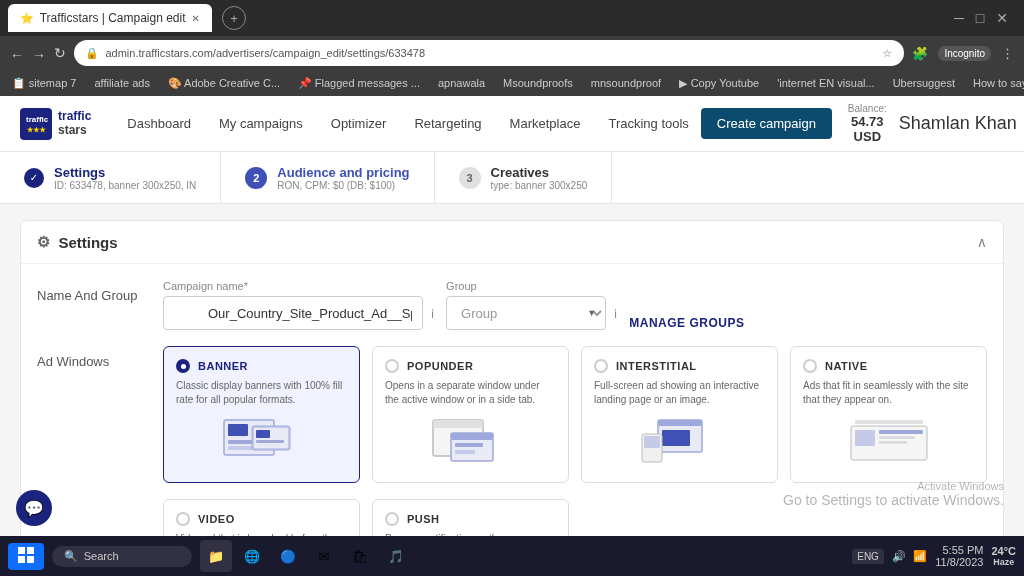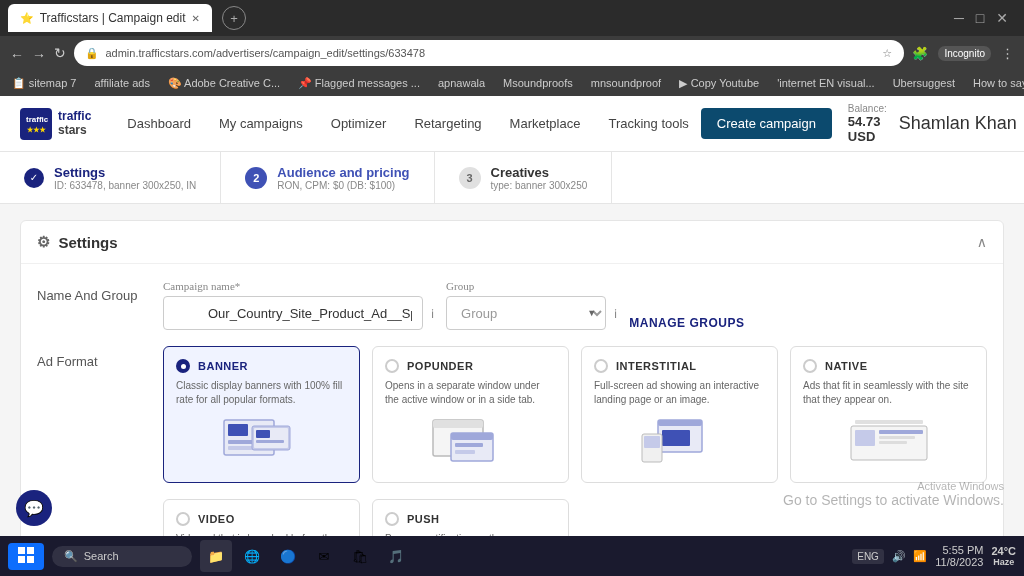--- a/index.html
+++ b/index.html
@@ -22,21 +22,21 @@
     .app { background: #f5f5f5; height: calc(576px - 96px); display: flex; flex-direction: column; }
 
     
     .topnav { background: #fff; border-bottom: 1px solid #e5e5e5; display: flex; align-items: center; padding: 0 20px; height: 56px; gap: 0; }
     .logo { display: flex; align-items: center; gap: 6px; margin-right: 24px; }
     .logo-icon { width: 32px; height: 32px; background: #1a237e; border-radius: 4px; display: flex; align-items: center; justify-content: center; color: #fff; font-size: 10px; font-weight: bold; }
     .nav-links { display: flex; gap: 4px; flex: 1; }
     .nav-link { padding: 8px 12px; color: #444; font-size: 13px; cursor: pointer; border-radius: 4px; white-space: nowrap; }
     .nav-create-btn { background: #0c4a6e; color: #fff; padding: 8px 16px; border-radius: 4px; font-size: 13px; cursor: pointer; white-space: nowrap; border: none; font-weight: 500; }
     .nav-right { display: flex; align-items: center; gap: 12px; margin-left: 16px; }
-    .balance-block { text-align: left; }
+    .balance-block { text-align: center; }
     .balance-label { font-size: 10px; color: #888; }
     .balance-amount { font-size: 13px; font-weight: bold; color: #333; }
     .user-name { font-size: 18px; color: #333; cursor: pointer; white-space: nowrap; }
 
     
     .steps-bar { background: #fff; border-bottom: 1px solid #e5e5e5; display: flex; align-items: center; padding: 0; height: 52px; }
     .step { display: flex; align-items: center; padding: 0 24px; height: 100%; gap: 10px; border-right: 1px solid #e5e5e5; }
     .step-number { width: 22px; height: 22px; border-radius: 50%; display: flex; align-items: center; justify-content: center; font-size: 11px; font-weight: bold; }
     .step-inactive .step-number { background: #e0e0e0; color: #666; }
     .step-info { display: flex; flex-direction: column; }
@@ -50,21 +50,21 @@
     
     .section-card { background: #fff; border-radius: 6px; border: 1px solid #e5e5e5; margin-bottom: 16px; }
     .section-header { display: flex; align-items: center; justify-content: space-between; padding: 12px 16px; border-bottom: 1px solid #f0f0f0; }
     .section-title { display: flex; align-items: center; gap: 8px; font-size: 15px; font-weight: 600; color: #333; }
     .section-collapse { color: #888; cursor: pointer; font-size: 14px; }
 
     .section-body { padding: 16px; }
     .form-row { display: flex; gap: 16px; margin-bottom: 16px; align-items: flex-start; }
     .form-label { min-width: 110px; font-size: 13px; color: #555; padding-top: 8px; font-weight: 500; }
     .form-group { display: flex; flex-direction: column; gap: 4px; }
-    .field-label { font-size: 11px; color: #888; font-family: Liberation Serif, serif; }
+    .field-label { font-size: 11px; color: #888; }
     .field-input { border: 1px solid #ccc; border-radius: 4px; padding: 6px 10px; font-size: 13px; color: #333; min-width: 220px; height: 34px; }
     .group-input { border: 1px solid #ccc; border-radius: 4px; padding: 6px 10px; font-size: 13px; color: #999; min-width: 160px; height: 34px; background: #fff; }
     .field-info { color: #888; font-size: 12px; margin-left: 4px; cursor: pointer; }
     .manage-groups-btn { color: #1a237e; font-size: 12px; font-weight: 600; cursor: pointer; white-space: nowrap; padding-top: 8px; text-transform: uppercase; letter-spacing: 0.5px; }
 
     
     .ad-format-grid { display: grid; grid-template-columns: repeat(4, 1fr); gap: 12px; margin-bottom: 16px; }
     .ad-format-row2 { display: grid; grid-template-columns: repeat(4, 1fr); gap: 12px; }
     .format-card { border: 1.5px solid #ddd; border-radius: 6px; padding: 12px; cursor: pointer; position: relative; background: #fff; }
     .format-card.selected { border-color: #1a237e; background: #f0f3ff; }
@@ -233,21 +233,21 @@
                   </select>
                 </div>
                 <span class="field-info">ℹ</span>
               </div>
             </div>
             <span class="manage-groups-btn">MANAGE GROUPS</span>
           </div>
         </div>
 
         <div class="form-row" style="align-items:flex-start;">
-          <div class="form-label">Ad Format</div>
+          <div class="form-label">Ad Windows</div>
           <div style="flex:1;">
             <div class="ad-format-grid">
 
               <div class="format-card selected">
                 <div class="format-card-header">
                   <div class="format-radio checked"></div>
                   <span class="format-name">BANNER</span>
                 </div>
                 <div class="format-desc">Classic display banners with 100% fill rate for all popular formats.</div>
                 <div class="format-preview">

